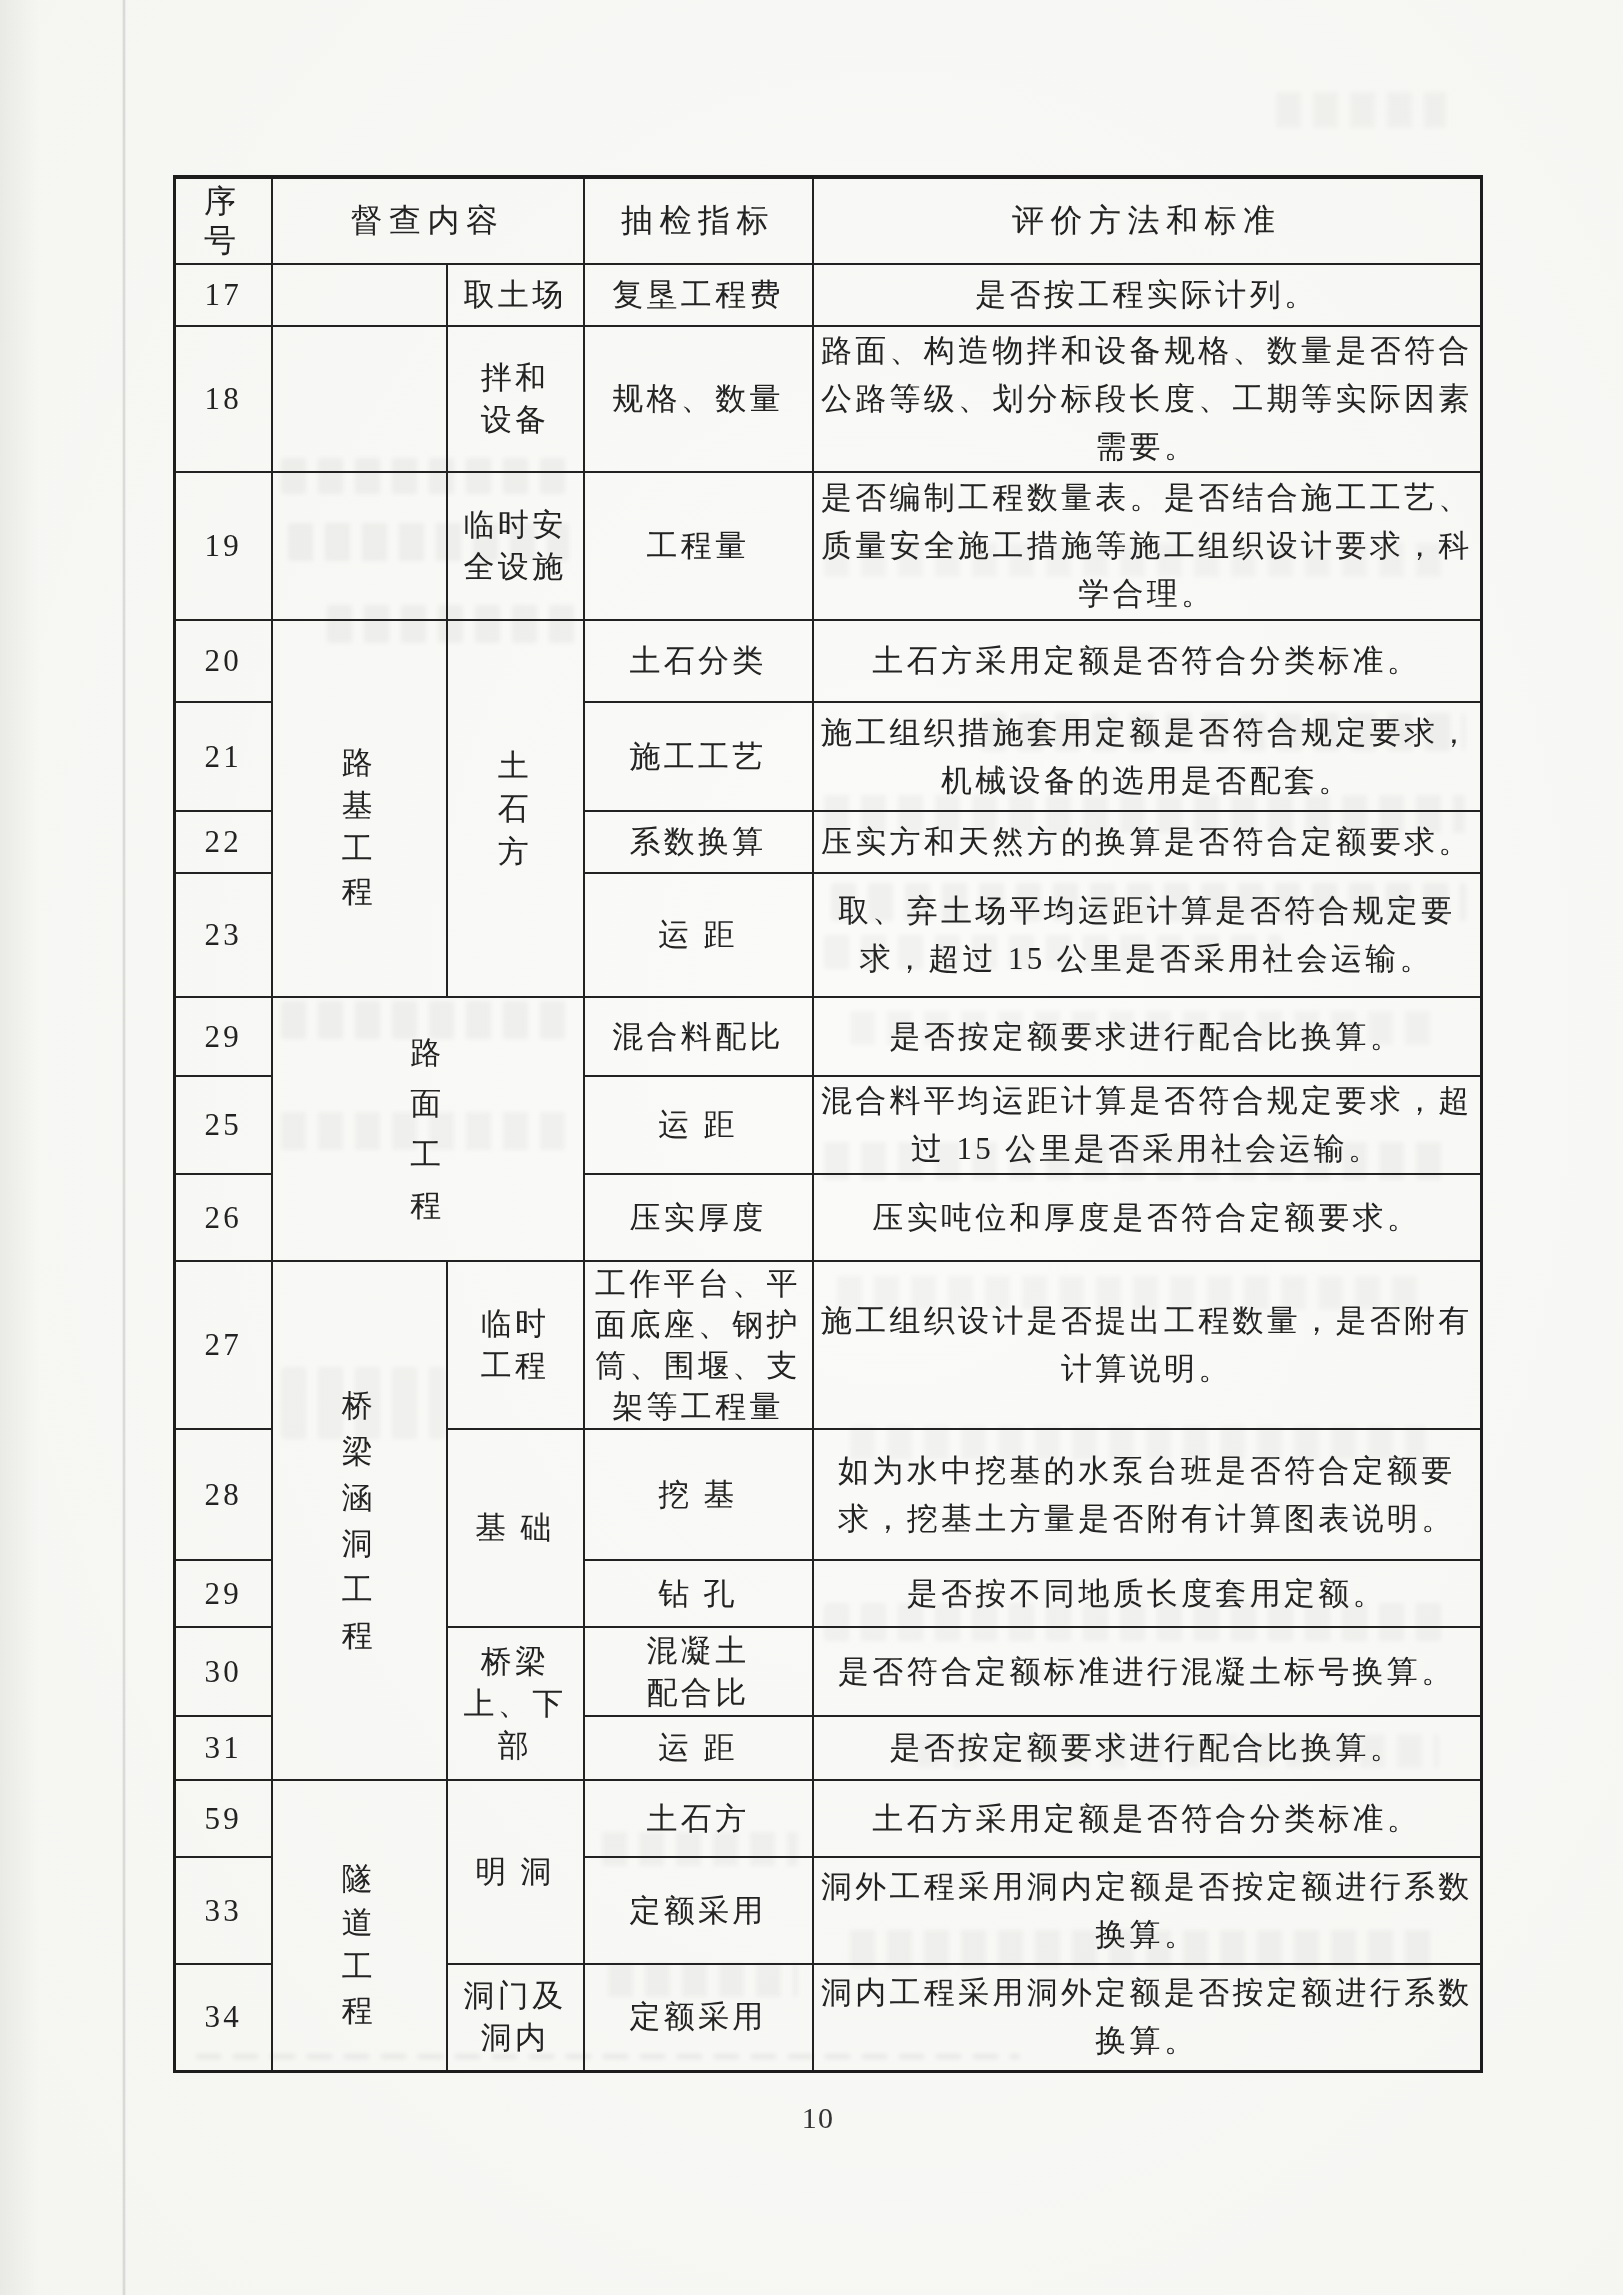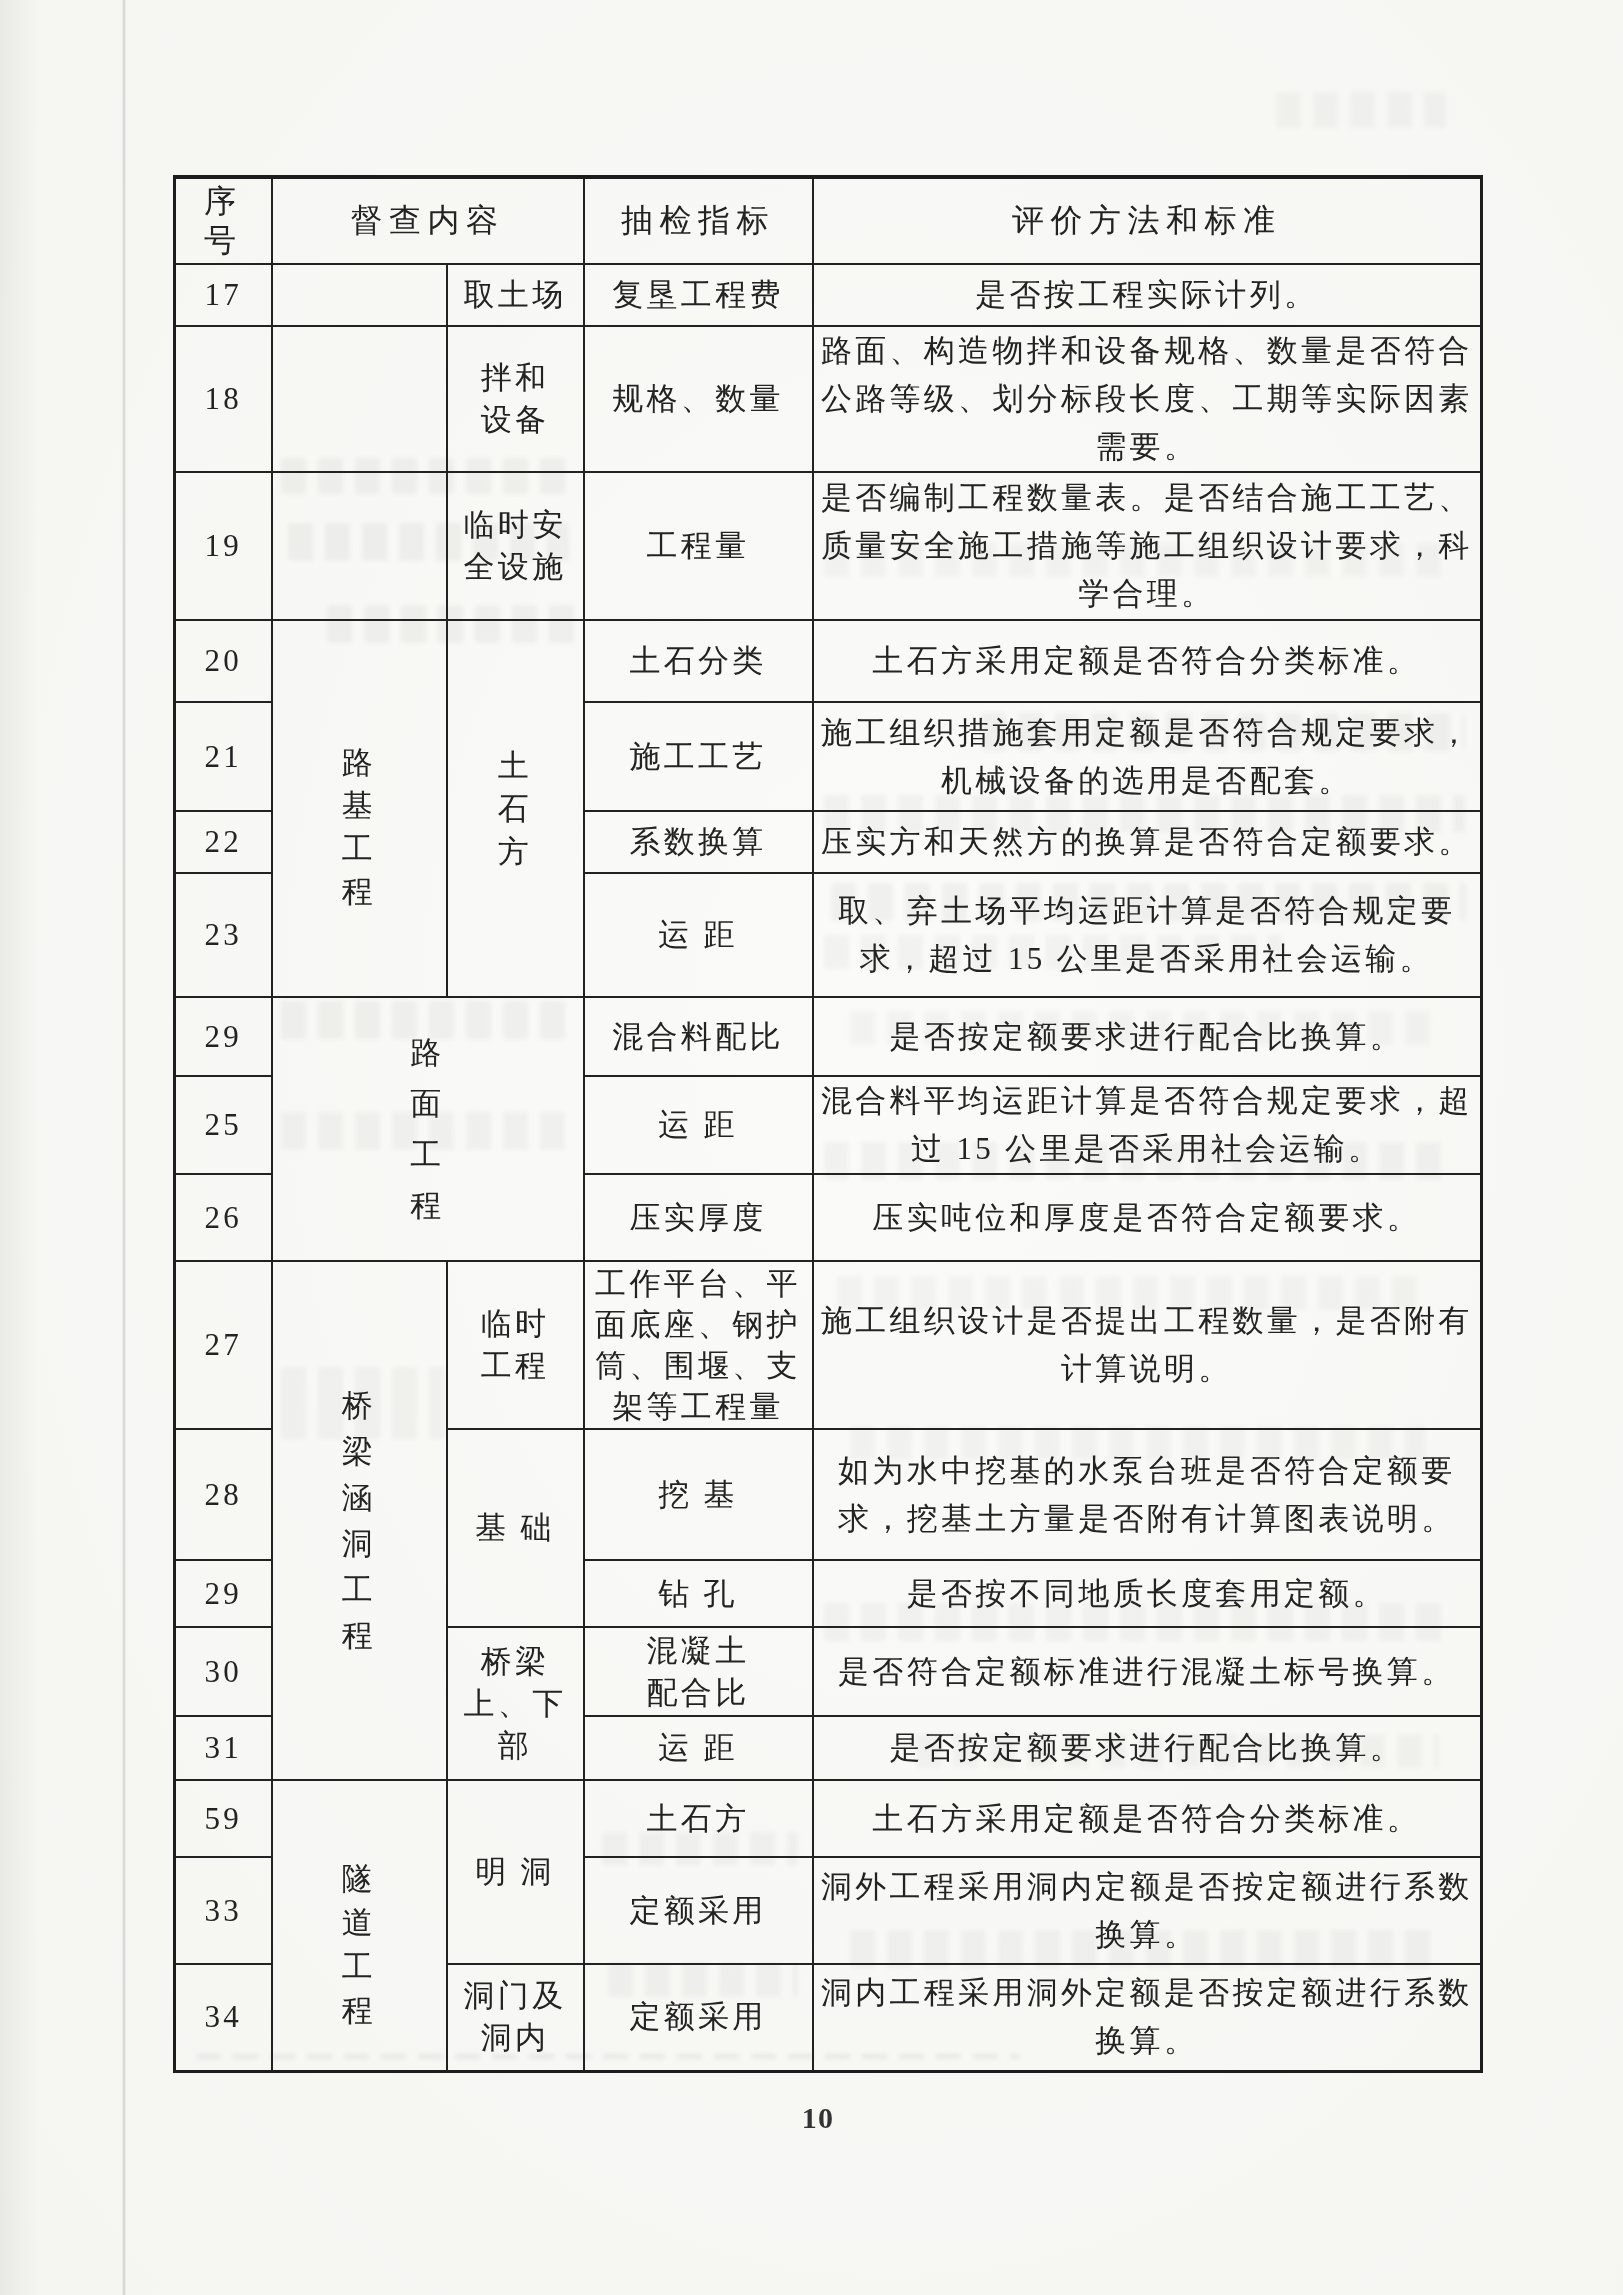--- a/index.html
+++ b/index.html
@@ -64,21 +64,21 @@
   .vtext .vch { display: block; line-height: 43px; }
   .sp78 .vch { line-height: 51px; }
   .sp70 .vch { line-height: 46px; }
   .sp68 .vch { line-height: 44px; }
   .nudge28 { position: relative; top: 18.3px; }
   .nudge30 { position: relative; top: 19.6px; }
   .lines div { line-height: 42px; }
   td.ind27 div { line-height: 41px; font-size: 31px; }
   .page-number {
     position: absolute; left: 772px; top: 2101px; width: 92px;
-    text-align: center; font-size: 30px; letter-spacing: 1.3px; color: #333; font-weight: bold;
+    text-align: center; font-size: 30px; letter-spacing: 1.3px; color: #333;
   }
 </style>
 </head>
 <body>
 
 <div class="page">
   <div class="vignette"></div>
   <div class="scan-streak"></div>
   <div id="ghosts">
       <div class="ghost" style="left: 1276px; top: 92px; width: 170px; height: 36px; opacity: 0.09;"></div>

